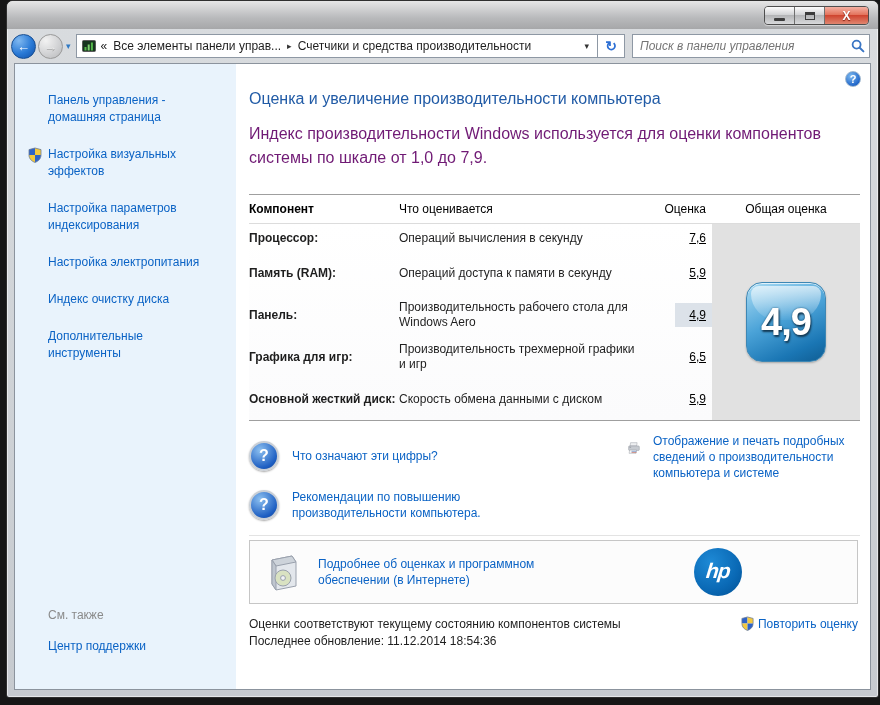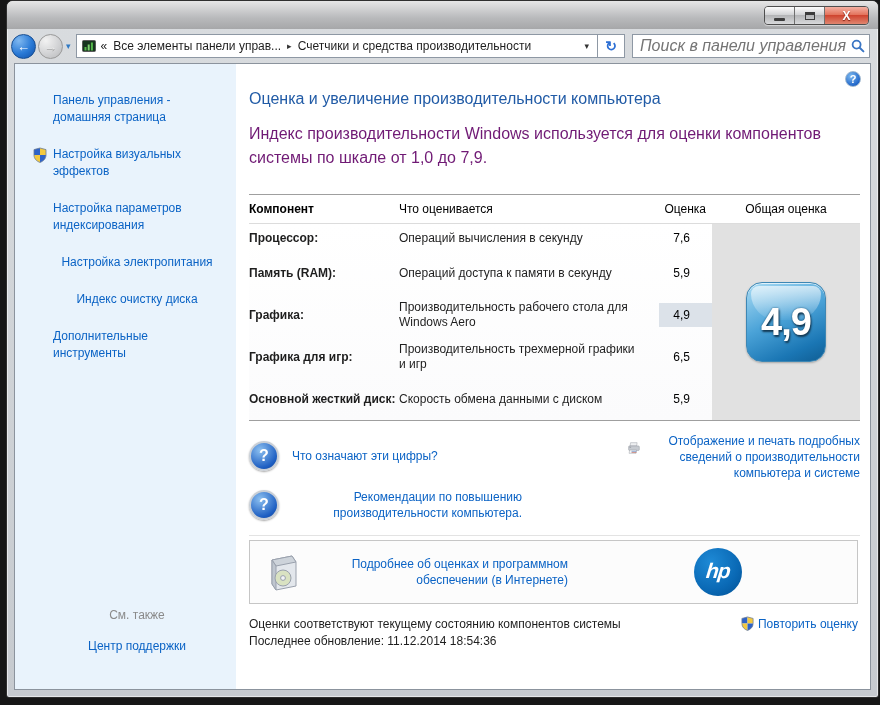--- a/index.html
+++ b/index.html
@@ -34,29 +34,29 @@
   .nav-chevron{ font-size:9px; color:#2f79c4; margin:0 5px 0 3px; cursor:pointer;}
   .breadcrumb{ flex:1; height:24px; background:#fff; border:1px solid #8e98a4; display:flex; align-items:center;
     padding:0 5px; font-size:12px; color:#1e1e1e; }
   .crumb-sep{ font-size:9px; margin:0 6px; color:#333;}
   .crumb{ cursor:pointer; white-space:nowrap;}
   .crumb-caret{ margin-left:auto; font-size:9px; color:#333; padding:0 3px; cursor:pointer;}
   .refresh-btn{ width:27px; height:24px; background:#fff; border:1px solid #8e98a4; border-left:none;
     display:flex; align-items:center; justify-content:center; color:#2c6fd4; font-size:14px; font-weight:bold; cursor:pointer;}
   .searchbox{ width:238px; height:24px; margin-left:7px; background:#fff; border:1px solid #8e98a4;
     display:flex; align-items:center; padding:0 4px 0 7px;}
-  .searchbox input{ flex:1; border:none; outline:none; font-style:italic; font-size:16px; color:#000000;
+  .searchbox input{ flex:1; border:none; outline:none; font-style:italic; font-size:12px; color:#000000;
     font-family:"Liberation Sans", sans-serif; background:transparent; min-width:0;}
   .mag{ flex:0 0 auto; }
 
   
   .client{ flex:1; margin:0 7px 7px; border:1px solid #8b939d; background:#fff; display:flex; overflow:hidden;}
 
   
-  .sidebar{ width:221px; background:#e9f3fc; padding:28px 10px 16px 33px; display:flex; flex-direction:column; position:relative;align-items:center;}
+  .sidebar{ width:221px; background:#e9f3fc; padding:28px 10px 16px 33px; display:flex; flex-direction:column; position:relative;}
   .side-link{ color:#0b63c5; font-size:12px; line-height:17px; max-width:168px; margin-bottom:20px; cursor:pointer; position:relative;}
   .side-item{ margin-bottom:20px;}
   .side-item .shield{ position:absolute; left:-21px; top:1px;}
   .side-spacer{ flex:1;}
   .see-also{ color:#8a8a8a; font-size:12px; margin-bottom:16px;}
   .support-link{ margin-bottom:18px;}
 
   
   .main{ flex:1; position:relative; padding:26px 10px 0 13px; background:#fff; overflow:hidden;}
   .help-circle{ position:absolute; top:7px; right:9px; width:16px; height:16px; border-radius:50%;
@@ -73,21 +73,21 @@
   .hc3{ width:70px; text-align:right; padding-right:6px;}
   .hc4{ width:148px; text-align:center;}
   .pt-body{ display:flex;}
   .pt-rows{ flex:1; display:flex; flex-direction:column; background:linear-gradient(#ffffff,#fbfbfc);}
   .pt-row{ display:flex; align-items:center; min-height:42px; padding:2px 0;}
   .pt-row.first{ min-height:28px;}
   .rc1{ width:150px; font-weight:bold; color:#1e1e1e;}
   .rc2{ flex:1; line-height:15px; max-width:260px; color:#1e1e1e;}
   .rc2wrap{ flex:1;}
   .rc3{ width:70px; text-align:right;}
-  .rc3 span{ padding:5px 22px 5px 14px;}
+  .rc3 span{ padding:5px 6px 5px 14px;text-decoration:underline;}
   .rc3 span.hl{ background:#dce2e9;}
   .overall-cell{ width:148px; background:#e1e1e1; display:flex; flex-direction:column; align-items:center;
     justify-content:center; padding:10px 6px; gap:9px;}
   .score-badge{ width:80px; height:80px; border-radius:16px; position:relative; cursor:default;
     background:linear-gradient(155deg,#aadcf4 0%,#4ba3d8 45%,#1a76b4 80%,#105e94 100%);
     border:1px solid #3e87b4; box-shadow:inset 0 1px 0 rgba(255,255,255,.7), 0 1px 2px rgba(0,0,0,.25);
     display:flex; align-items:center; justify-content:center;}
   .score-badge::before{ content:""; position:absolute; left:4px; top:3px; right:4px; height:34px;
     border-radius:12px 12px 40px 40px; background:linear-gradient(rgba(255,255,255,.65), rgba(255,255,255,.05));}
   .score-badge .num{ position:relative; color:#fff; font-size:38px; font-weight:bold; letter-spacing:-1px;
@@ -95,21 +95,21 @@
   .overall-caption{ font-size:12px; line-height:15px; text-align:center; color:#1e1e1e; max-width:112px;}
 
   
   .links-row{ display:flex; margin-top:12px; padding-bottom:14px; border-bottom:1px solid #e3e3e3;}
   .links-left{ width:378px; display:flex; flex-direction:column; gap:18px; padding-top:8px;}
   .link-item{ display:flex; align-items:center; gap:13px;}
   .q-circle{ width:30px; height:30px; border-radius:50%; flex:0 0 auto;
     background:radial-gradient(circle at 35% 28%, #8cc0f0, #1d5ec2 70%, #123f8f);
     border:2px solid #c9cfd6; box-shadow:0 1px 2px rgba(0,0,0,.35);
     color:#fff; font-size:16px; font-weight:bold; display:flex; align-items:center; justify-content:center; cursor:pointer;}
-  a.blue, .blue-link{ color:#0b63c5; font-size:12px; line-height:16px; text-decoration:none; cursor:pointer;text-align:right;}
+  a.blue, .blue-link{ color:#0b63c5; font-size:12px; line-height:16px; text-decoration:none; cursor:pointer;}
   .links-right{ flex:1; display:flex; gap:12px; align-items:flex-start;}
   .print-text{ max-width:222px;}
 
   
   .hp-box{ margin-top:4px; margin-right:2px; height:64px; border:1px solid #c6c6c6; background:#fcfcfc;
     display:flex; align-items:center; padding:0 16px; gap:16px;}
   .hp-link{ max-width:250px;}
   .hp-logo{ width:48px; height:48px; border-radius:50%; margin-left:110px;
     background:radial-gradient(circle at 35% 30%, #1e8ad6, #0a69b5 60%, #014f92);
     display:flex; align-items:center; justify-content:center; }
@@ -227,21 +227,21 @@
               <span class="rc1">Процессор:</span>
               <span class="rc2wrap"><span class="rc2" style="display:inline-block">Операций вычисления в секунду</span></span>
               <span class="rc3"><span>7,6</span></span>
             </div>
             <div class="pt-row">
               <span class="rc1">Память (RAM):</span>
               <span class="rc2wrap"><span class="rc2" style="display:inline-block">Операций доступа к памяти в секунду</span></span>
               <span class="rc3"><span>5,9</span></span>
             </div>
             <div class="pt-row">
-              <span class="rc1">Графика:</span>
+              <span class="rc1">Панель:</span>
               <span class="rc2wrap"><span class="rc2" style="display:inline-block">Производительность рабочего стола для Windows Aero</span></span>
               <span class="rc3"><span class="hl">4,9</span></span>
             </div>
             <div class="pt-row">
               <span class="rc1">Графика для игр:</span>
               <span class="rc2wrap"><span class="rc2" style="display:inline-block">Производительность трехмерной графики и игр</span></span>
               <span class="rc3"><span>6,5</span></span>
             </div>
             <div class="pt-row">
               <span class="rc1">Основной жесткий диск:</span>

